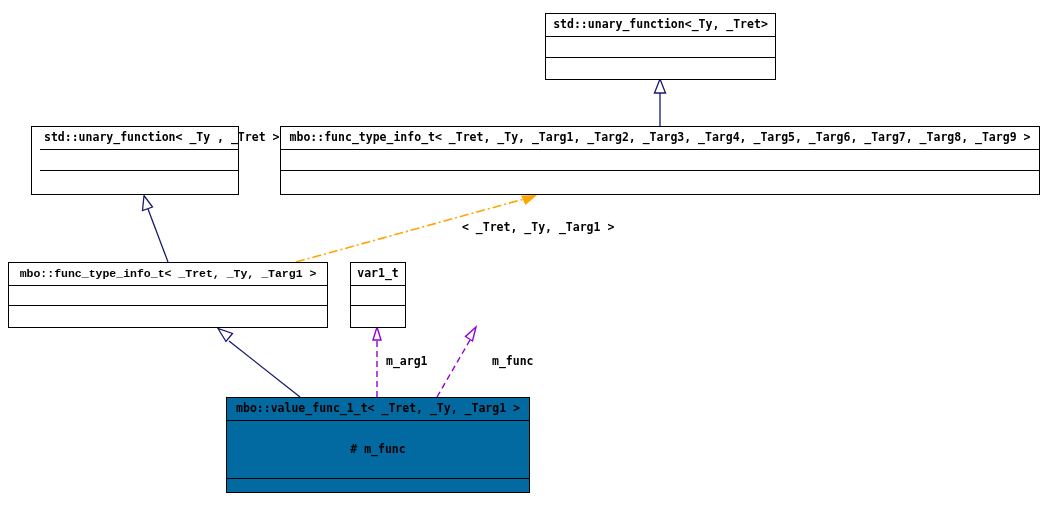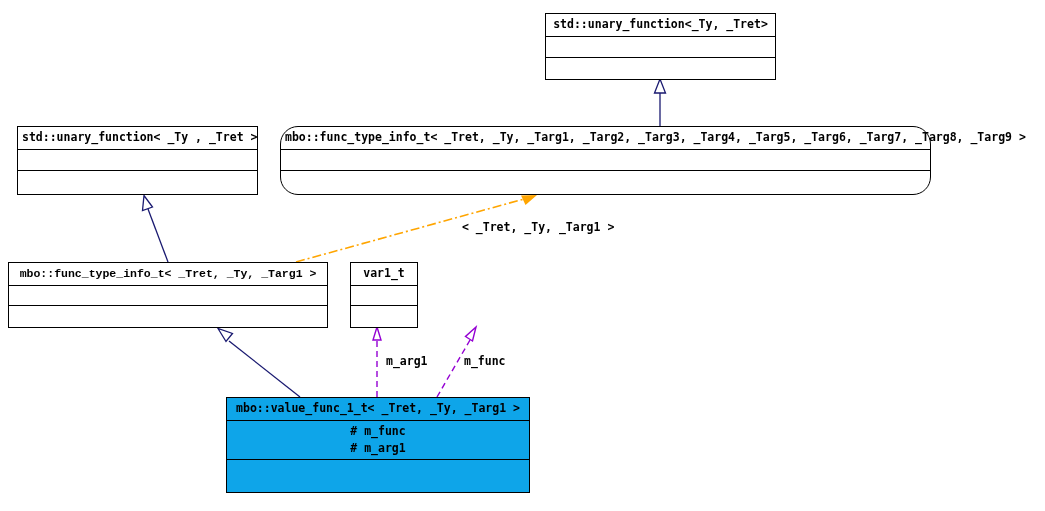--- a/index.html
+++ b/index.html
@@ -24,21 +24,21 @@
     pointer-events: none;
   }
   .uml-box {
     position: absolute;
     box-sizing: border-box;
     border: 1px solid #000000;
     background: #ffffff;
     z-index: 3;
   }
   .uml-box.filled {
-    background: #0ea5e9;
+    background: #0369a1;
   }
   .uml-title {
     box-sizing: border-box;
     text-align: center;
     font-size: 11.5px;
     font-weight: bold;
     color: #000000;
     white-space: nowrap;
     line-height: 1;
     padding: 5px 4px 5px 4px;
@@ -46,21 +46,21 @@
   }
   .uml-compartment {
     box-sizing: border-box;
     border-bottom: 1px solid #000000;
     font-size: 11.5px;
     font-weight: bold;
     color: #000000;
     line-height: 17px;
     text-align: center;
     white-space: nowrap;
-    padding: 2px 4px;
+    padding: 20px 4px;
   }
   .uml-compartment.last {
     border-bottom: none;
   }
   .uml-compartment.empty {
     height: 21px;
     padding: 0;
   }
   .edge-label {
     position: absolute;
@@ -109,54 +109,53 @@
       <polygon points="476,327 465.5,336.5 472.5,341" fill="none" stroke="#9400d3" stroke-width="1.4"></polygon>
     </g>
   </svg>
 
   <div class="uml-box" style="left:545px; top:13px; width:231px; height:67px;">
     <div class="uml-title">std::unary_function&lt;_Ty, _Tret&gt;</div>
     <div class="uml-compartment empty"></div>
     <div class="uml-compartment empty last"></div>
   </div>
 
-  <div class="uml-box" style="left:17px; top:126px; width:241px; height:69px;">
+  <div class="uml-box" style="left:31px; top:126px; width:208px; height:69px;padding-left:8px;">
     <div class="uml-title">std::unary_function&lt; _Ty , _Tret &gt;</div>
     <div class="uml-compartment empty"></div>
     <div class="uml-compartment empty last"></div>
   </div>
 
-  <div class="uml-box" style="left:280px; top:126px; width:651px; height:69px;border-radius:18px;">
+  <div class="uml-box" style="left:280px; top:126px; width:760px; height:69px;">
     <div class="uml-title">mbo::func_type_info_t&lt; _Tret, _Ty, _Targ1, _Targ2, _Targ3, _Targ4, _Targ5, _Targ6, _Targ7, _Targ8, _Targ9 &gt;</div>
     <div class="uml-compartment empty"></div>
     <div class="uml-compartment empty last"></div>
   </div>
 
   <div class="uml-box" style="left:8px; top:262px; width:320px; height:66px;font-family:Liberation Mono, monospace;">
     <div class="uml-title">mbo::func_type_info_t&lt; _Tret, _Ty, _Targ1 &gt;</div>
     <div class="uml-compartment empty" style="height:20px;"></div>
     <div class="uml-compartment empty last" style="height:20px;"></div>
   </div>
 
-  <div class="uml-box" style="left:350px; top:262px; width:68px; height:66px;">
+  <div class="uml-box" style="left:350px; top:262px; width:56px; height:66px;">
     <div class="uml-title">var1_t</div>
     <div class="uml-compartment empty" style="height:20px;"></div>
     <div class="uml-compartment empty last" style="height:20px;"></div>
   </div>
 
 
   <div class="uml-box filled" style="left:226px; top:397px; width:304px; height:96px;">
     <div class="uml-title">mbo::value_func_1_t&lt; _Tret, _Ty, _Targ1 &gt;</div>
     <div class="uml-compartment">
       <div># m_func</div>
-      <div># m_arg1</div>
     </div>
     <div class="uml-compartment last">
     </div>
   </div>
 
   <div class="edge-label" style="left:462px; top:222px;">&lt; _Tret, _Ty, _Targ1 &gt;</div>
 
   <div class="edge-label" style="left:386px; top:356px;">m_arg1</div>
 
-  <div class="edge-label" style="left:436px; top:356px;padding-left:28px;">m_func</div>
+  <div class="edge-label" style="left:464px; top:356px;padding-left:28px;">m_func</div>
 
 </div>
 
 </body></html>

